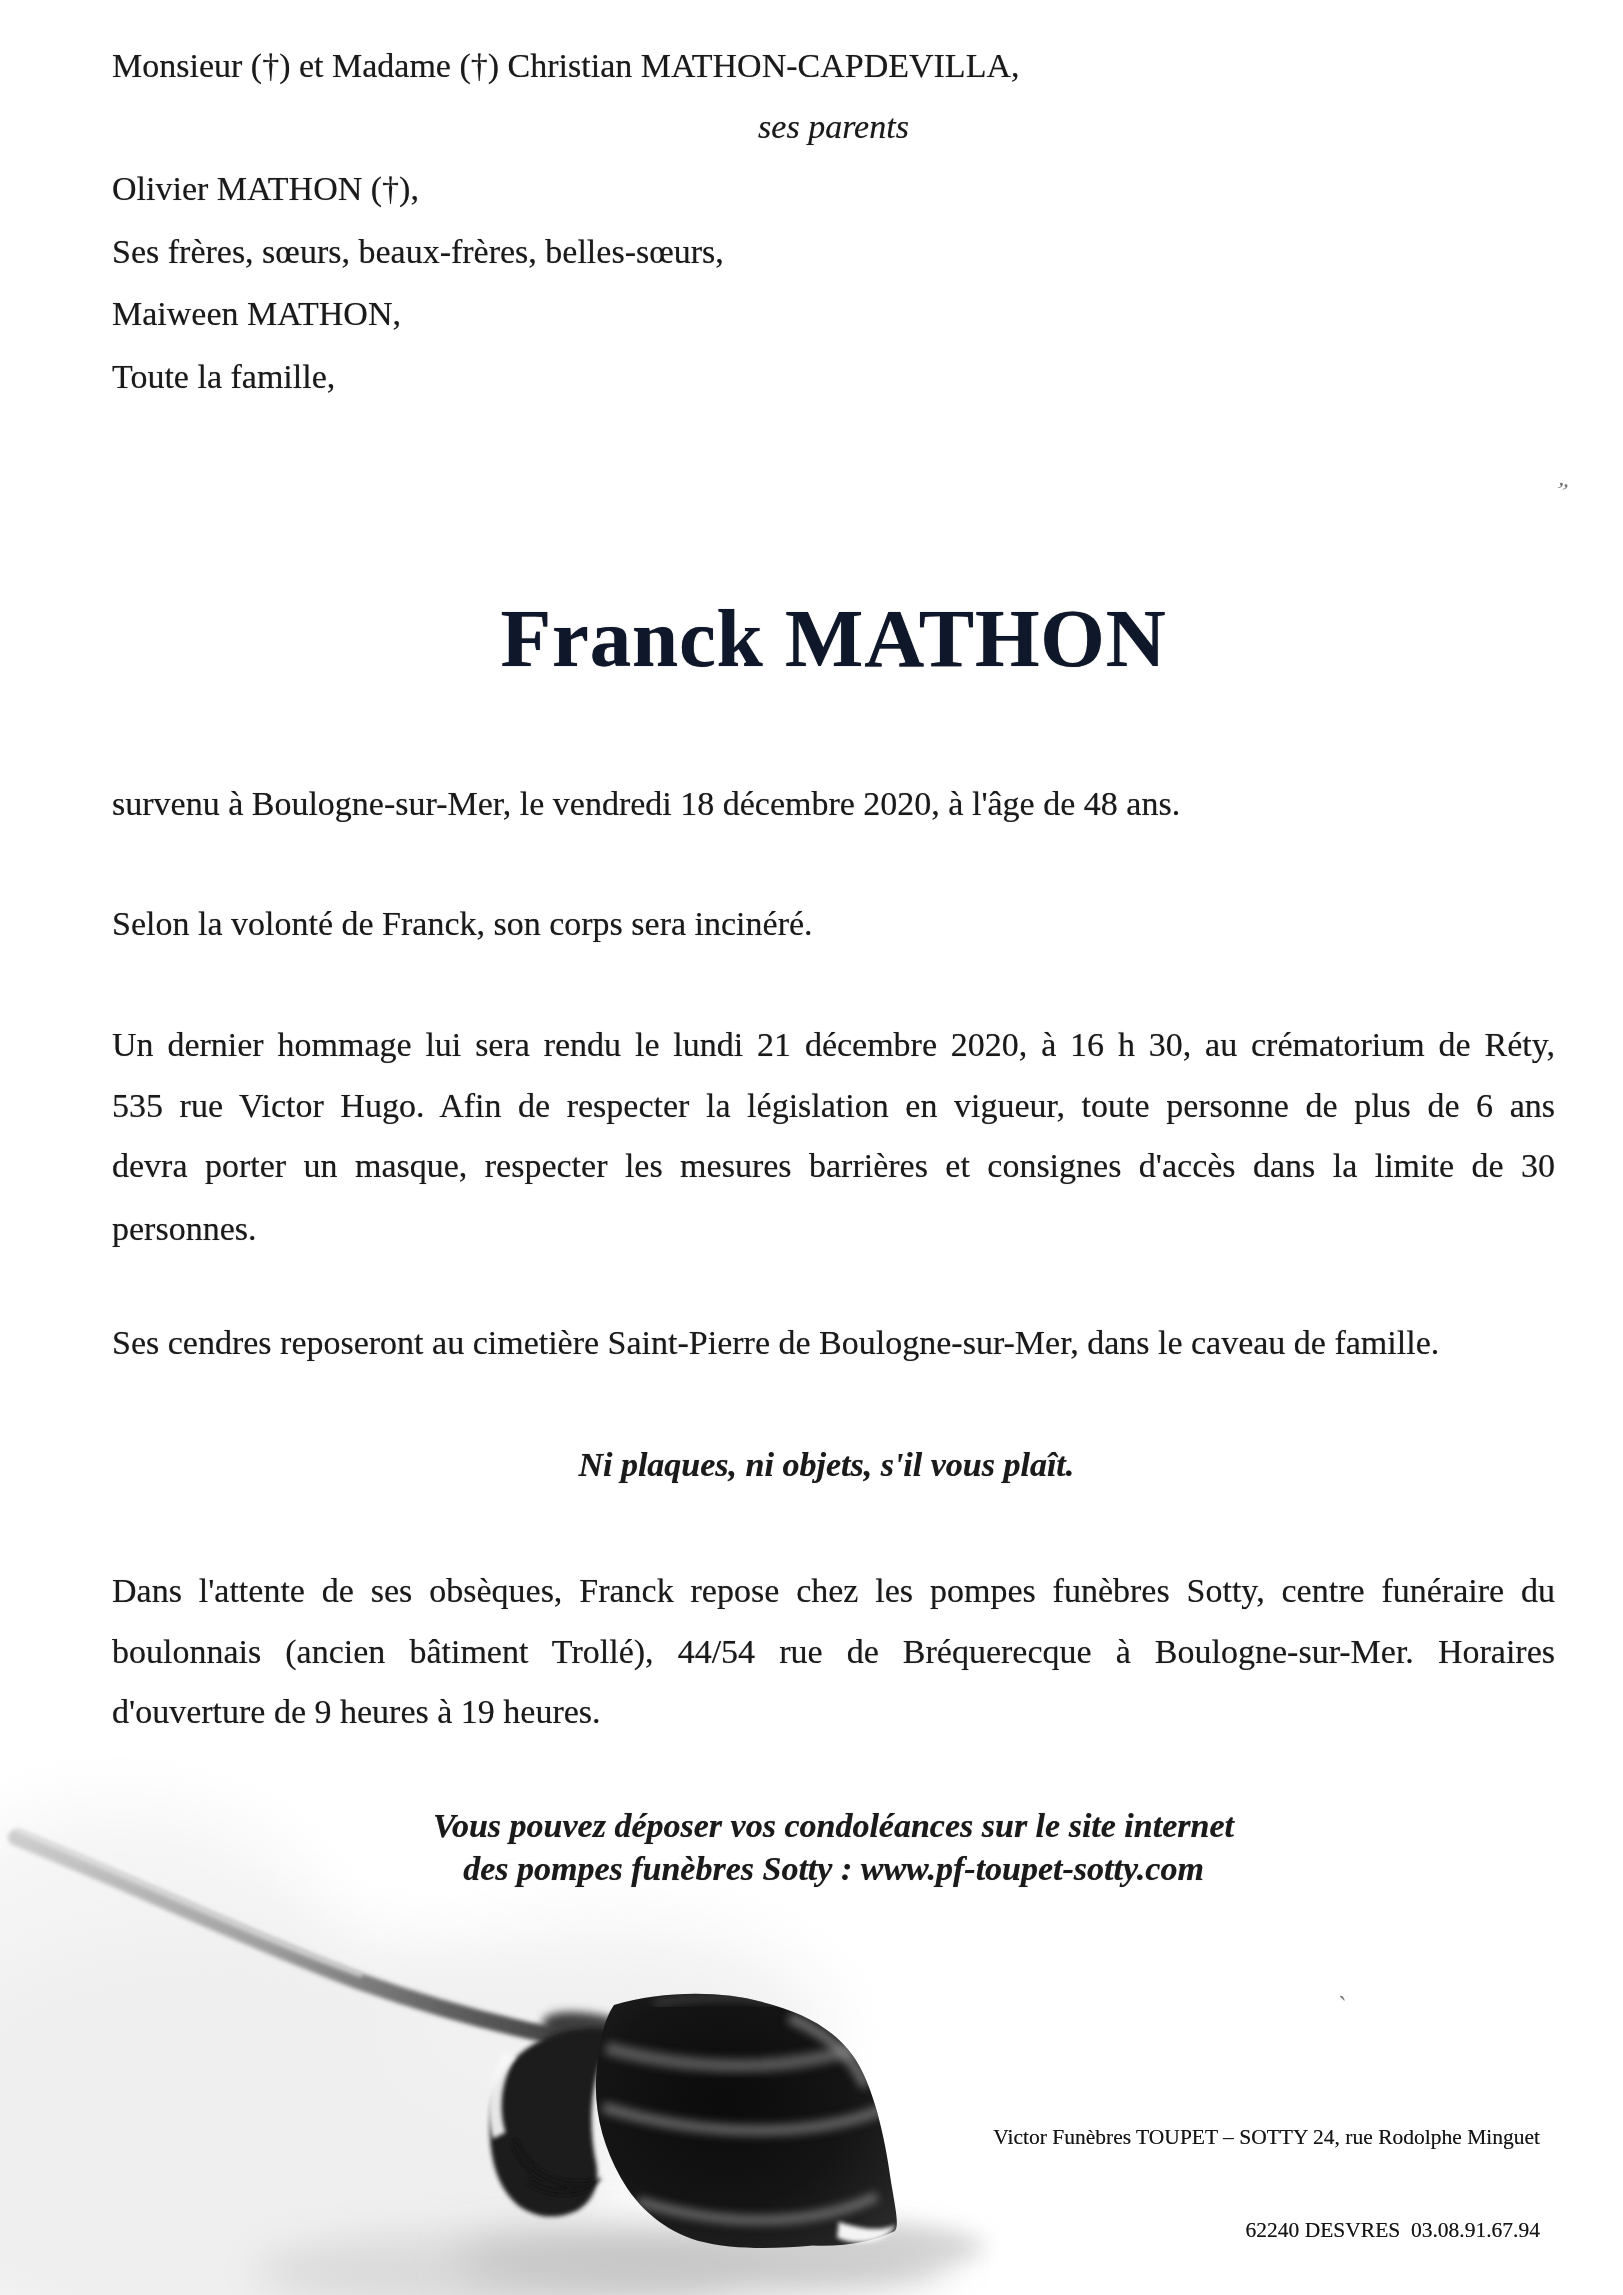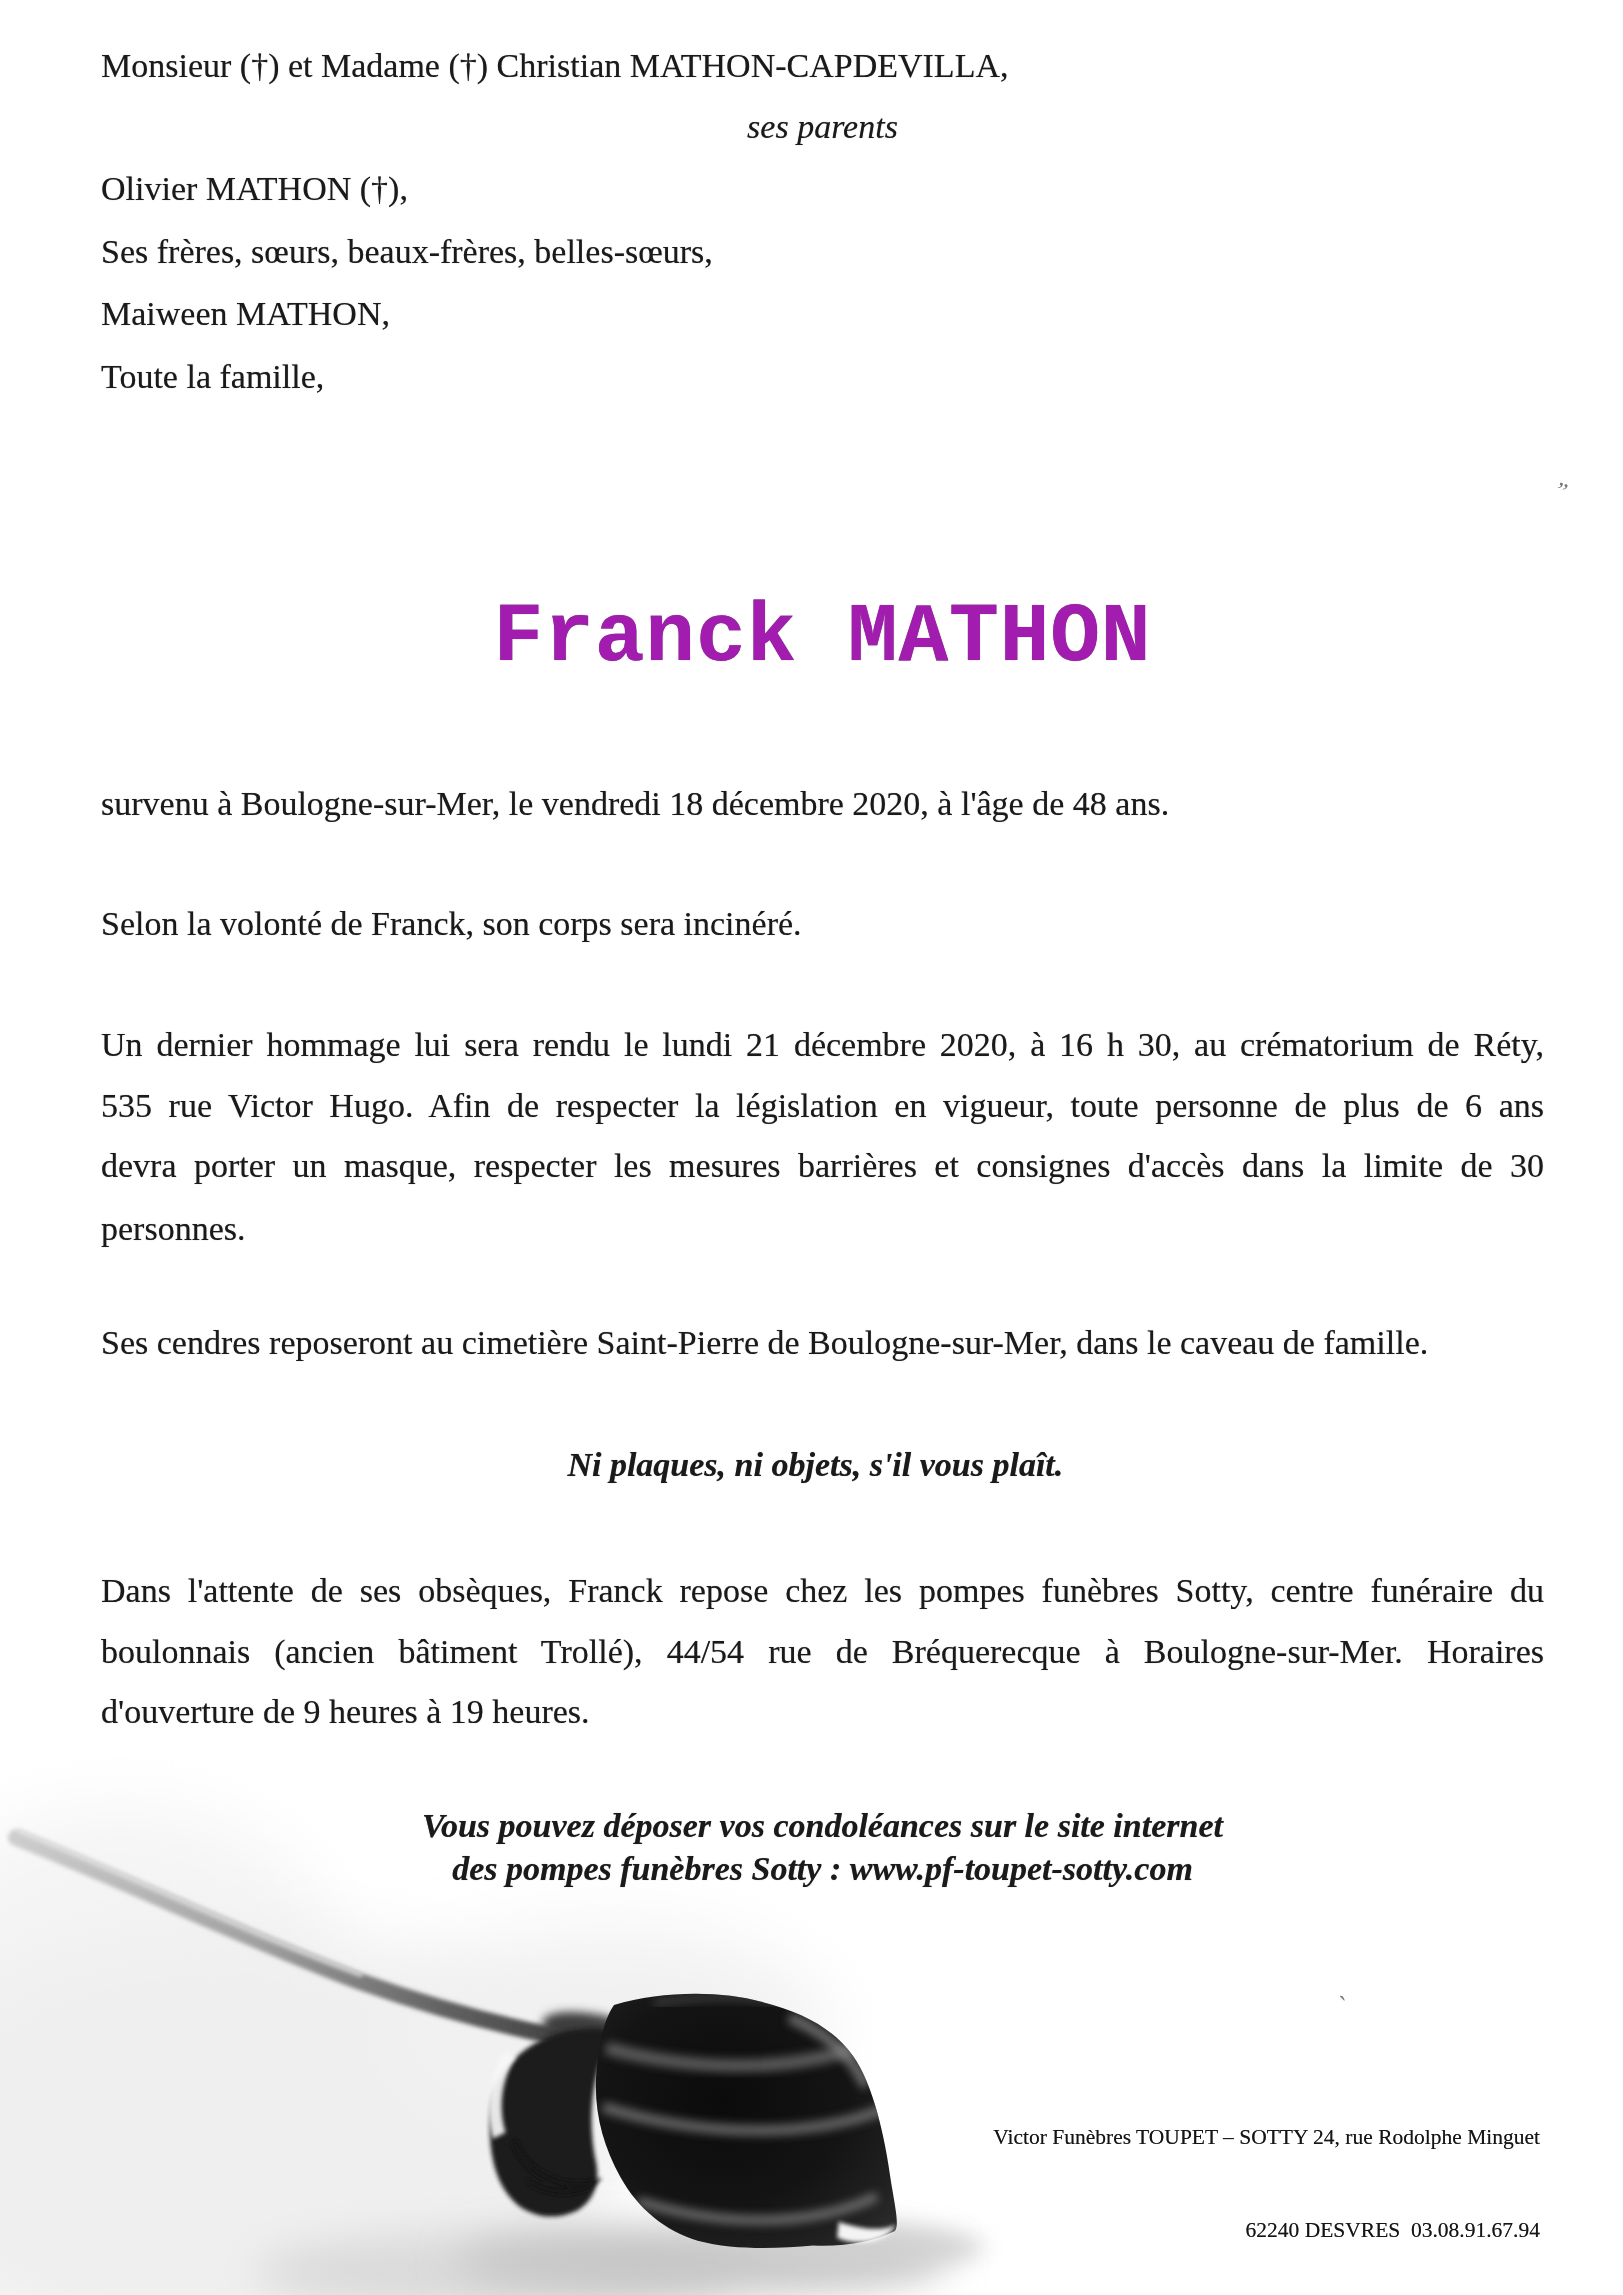--- a/index.html
+++ b/index.html
@@ -5,39 +5,38 @@
   html,body{margin:0;padding:0;background:#9a9a9a;}
   .page{
     position:relative;
     width:1624px;height:2295px;
     background:#ffffff;
     overflow:hidden;
     font-family:"Liberation Serif","DejaVu Serif",serif;
     color:#1a1a1a;
   }
   .flower{position:absolute;left:0;top:0;width:1624px;height:2295px;z-index:1;pointer-events:none;}
-  .content{position:absolute;left:101px;top:0;width:1443px;height:2295px;z-index:2;}
+  .content{position:absolute;left:112px;top:0;width:1443px;height:2295px;z-index:2;}
   .line{
     position:absolute;left:0;width:100%;
     font-size:34px;line-height:41px;
     white-space:pre;
     text-shadow:0 0 0.8px rgba(20,20,20,.55);
   }
   .just{white-space:normal;text-align:justify;text-align-last:justify;}
   .right{text-align:center;}
   .center{text-align:center;}
   .italic{font-style:italic;}
   .boldit{font-weight:bold;font-style:italic;}
   .title{
     position:absolute;left:0;width:100%;margin:0;
     text-align:center;
     font-size:83px;line-height:89px;font-weight:bold;
-    color:#a21caf;letter-spacing:0.8px;
+    color:#0f172a;letter-spacing:0.8px;
     text-shadow:0 0 0.8px rgba(0,0,0,.7);
-    font-family:Liberation Mono, monospace;
   }
   .footer{
     position:absolute;right:84px;top:2060px;z-index:2;
     text-align:right;
     font-size:21.5px;line-height:31px;
     white-space:pre;
     color:#151515;
     text-shadow:0 0 0.6px rgba(20,20,20,.6);
   }
   .artifact{position:absolute;z-index:2;color:#555;opacity:.8;}

